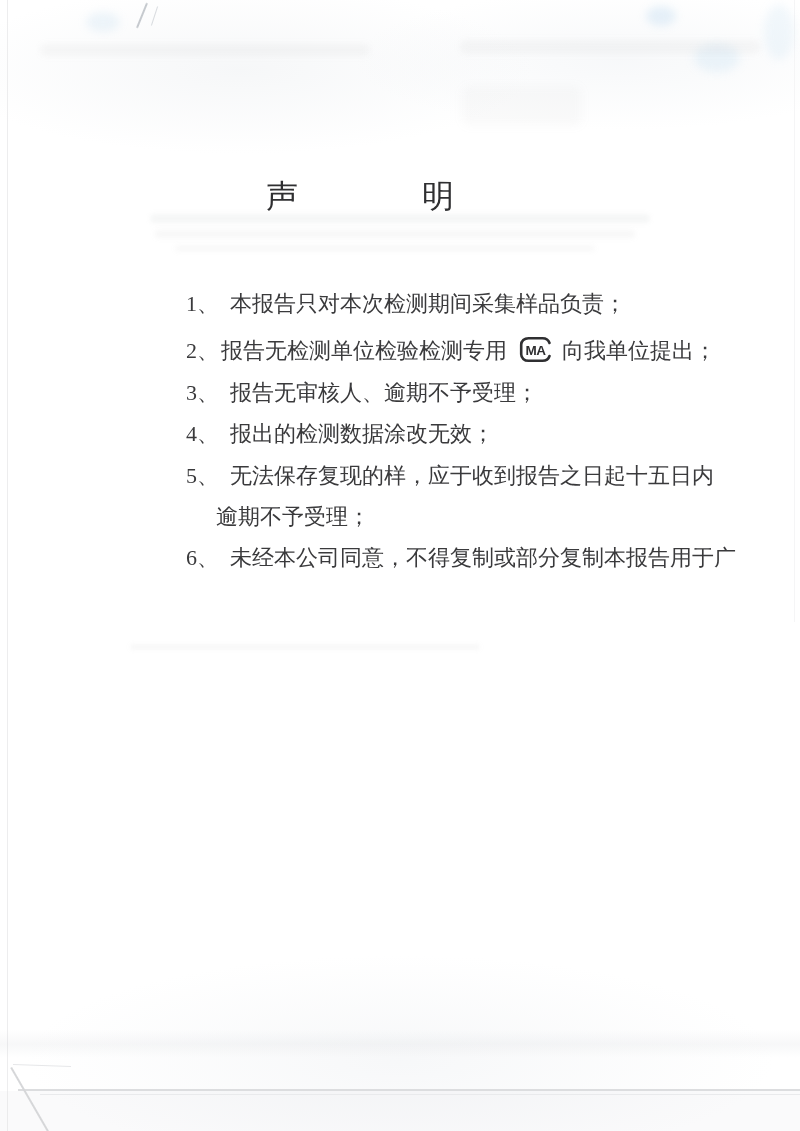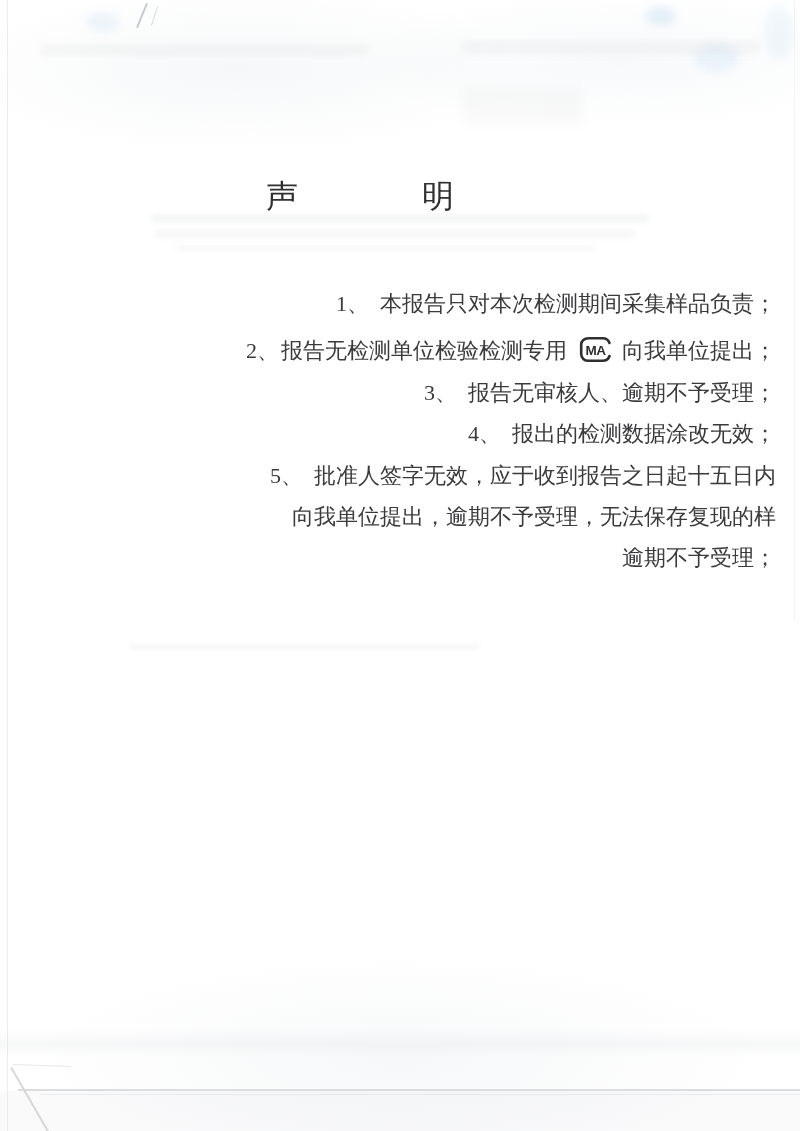--- a/index.html
+++ b/index.html
@@ -72,21 +72,20 @@
   }
 
   
   .items {
     position: absolute;
     left: 186px;
     top: 283px;
     width: 590px;
     color: #3a3a3c;
     font-size: 22px;
-    text-align: right;
   }
   .line { line-height: 41.4px; white-space: nowrap; }
   .num  { display: inline-block; margin-right: 11px; }
   .num.tight { margin-right: 2px; }
   .cont { padding-left: 30px; }
 
   .ma-badge {
     display: inline-block;
     vertical-align: -5px;
     margin: 12px 9px 0 12px;
@@ -149,23 +148,25 @@
     </div>
 
     <div class="item">
       <div class="line">
         <span class="num">4、</span><span>报出的检测数据涂改无效；</span>
       </div>
     </div>
 
     <div class="item">
       <div class="line">
-        <span class="num">5、</span><span>批准人签字无效，应于收到报告之日起十五日内</span>
+        <span class="num">5、</span><span>无法保存复现的样，应于收到报告之日起十五日内</span>
       </div>
-      <div class="line cont">向我单位提出，逾期不予受理，无法保存复现的样</div>
       <div class="line cont">逾期不予受理；</div>
     </div>
 
     <div class="item">
+      <div class="line">
+        <span class="num">6、</span><span>未经本公司同意，不得复制或部分复制本报告用于广</span>
+      </div>
     </div>
 
   </div>
 </div>
 
 </body></html>

